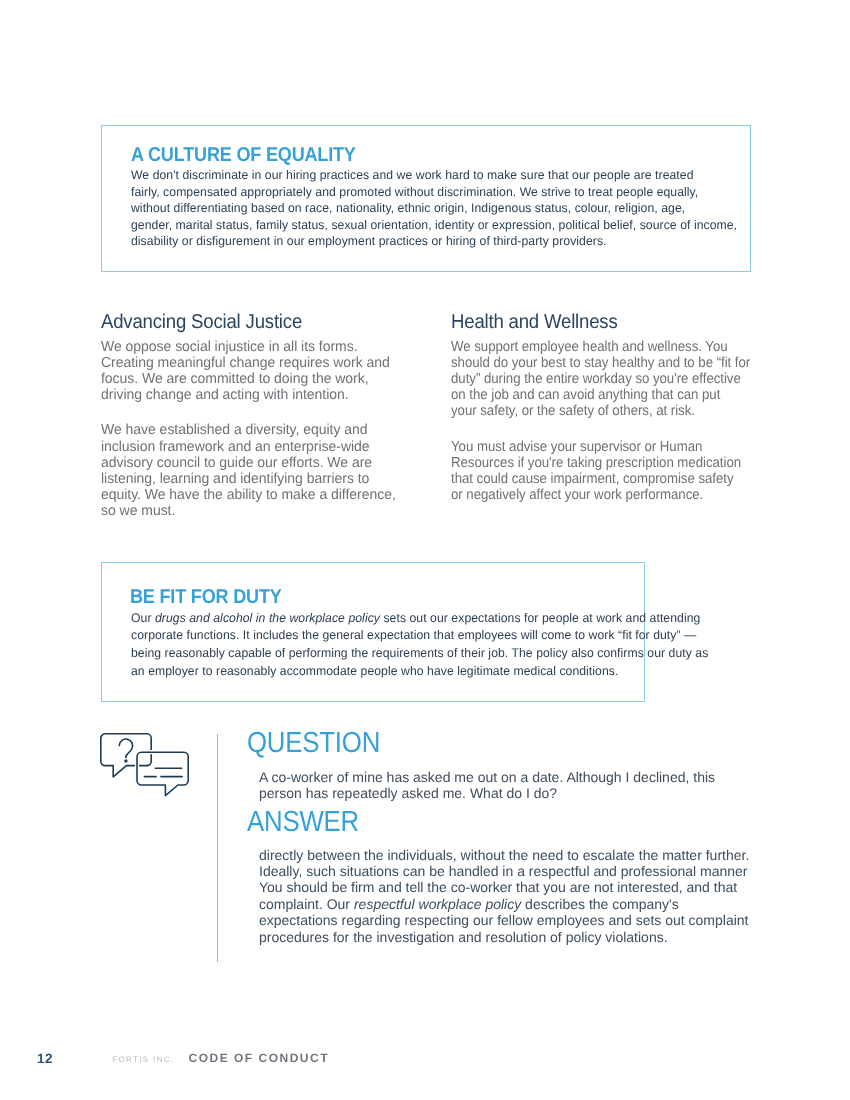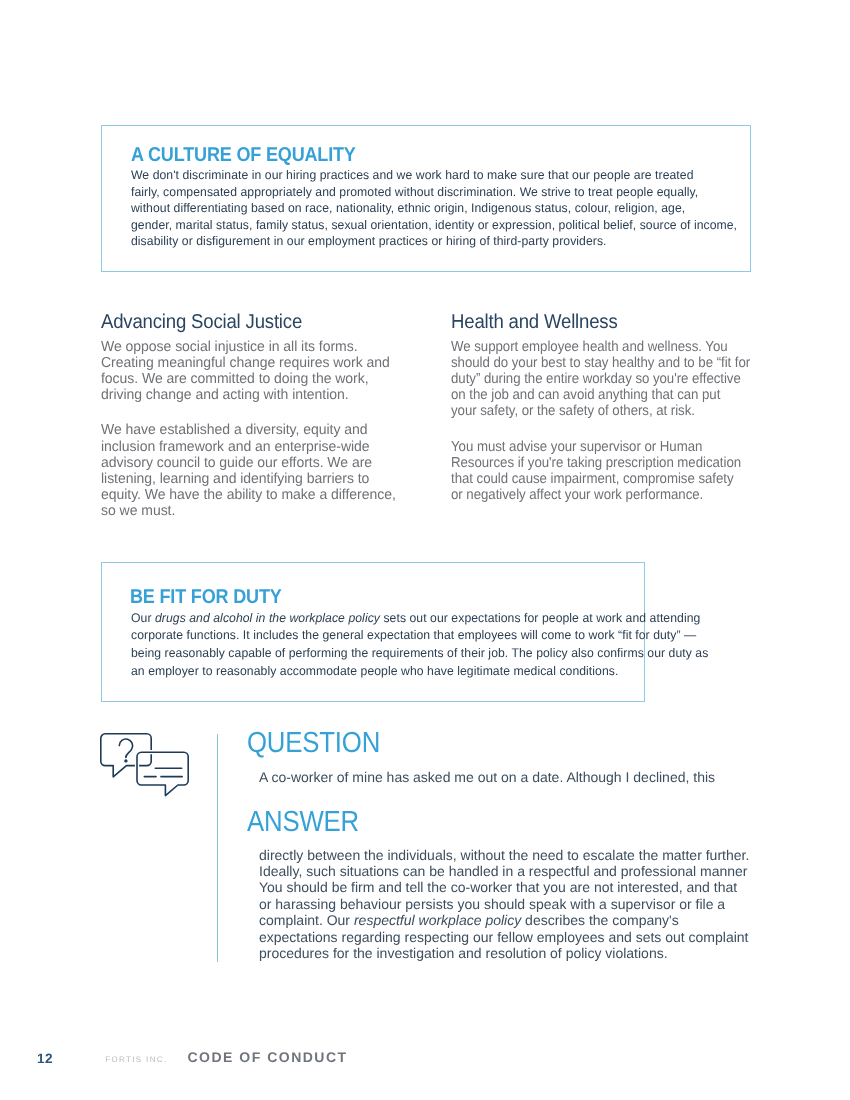--- a/index.html
+++ b/index.html
@@ -48,22 +48,22 @@
   #answer-text{position:absolute;left:1px;top:107.5px;}
   .qa-label{color:#36a1d6;font-weight:normal;font-size:29px;line-height:26px;
             letter-spacing:-0.2px;margin:0;white-space:nowrap;
             transform:scaleX(0.8885);transform-origin:left top;}
   .qa-body{color:#3d4e5e;font-size:14px;line-height:16.45px;letter-spacing:0;margin:12px;white-space:nowrap;}
   .qa-body em{font-style:italic;}
 
   
   #footer{position:absolute;left:37px;top:1050px;white-space:nowrap;}
   #footer-page{color:#2d5579;font-weight:bold;font-size:13.5px;letter-spacing:0.6px;}
-  #footer-company{color:#b6bbc1;font-size:8px;letter-spacing:1.35px;margin-left:16px;position:relative;top:-1.5px;padding-left:36px;}
-  #footer-doc{color:#70757c;font-weight:bold;font-size:14px;letter-spacing:1.5px;position:relative;top:-1.5px;margin-left:20px;}
+  #footer-company{color:#b6bbc1;font-size:8px;letter-spacing:1.35px;margin-left:23px;position:relative;top:-1.5px;padding-left:36px;}
+  #footer-doc{color:#70757c;font-weight:bold;font-size:12px;letter-spacing:1.5px;position:relative;top:-1.5px;margin-left:14px;}
 </style>
 </head>
 <body>
 
 <div class="page">
 
   <div class="callout" id="callout-equality">
     <div class="callout-title">A CULTURE OF EQUALITY</div>
     <div class="callout-body">
         <div>We don't discriminate in our hiring practices and we work hard to make sure that our people are treated</div>
@@ -132,27 +132,27 @@
 
     <path d="M55.3 35.2 H81.7"></path>
     <path d="M44.3 43.6 H56.1"></path>
     <path d="M60.9 43.6 H82.2"></path>
   </svg>
   <div id="qa-rule"></div>
   <div id="qa-text">
     <div class="qa-label" id="question-label">QUESTION</div>
     <div class="qa-body" id="question-text">
         <div>A co-worker of mine has asked me out on a date. Although I declined, this</div>
+        <div>person has repeatedly asked me. What do I do?</div>
       </div>
     <div class="qa-label" id="answer-label">ANSWER</div>
     <div class="qa-body" id="answer-text">
         <div><span>directly between the individuals, without the need to escalate the matter further.</span></div>
         <div><span>Ideally, such situations can be handled in a respectful and professional manner</span></div>
         <div><span>You should be firm and tell the co-worker that you are not interested, and that</span></div>
-        <div><span>or harassing behaviour persists you should speak with a supervisor or file a</span></div>
         <div><span>complaint. Our </span><em>respectful workplace policy</em><span> describes the company's</span></div>
         <div><span>expectations regarding respecting our fellow employees and sets out complaint</span></div>
         <div><span>procedures for the investigation and resolution of policy violations.</span></div>
       </div>
   </div>
 
   <div id="footer">
     <span id="footer-page">12</span><span id="footer-company">FORTIS INC.</span><span id="footer-doc">CODE OF CONDUCT</span>
   </div>
 

